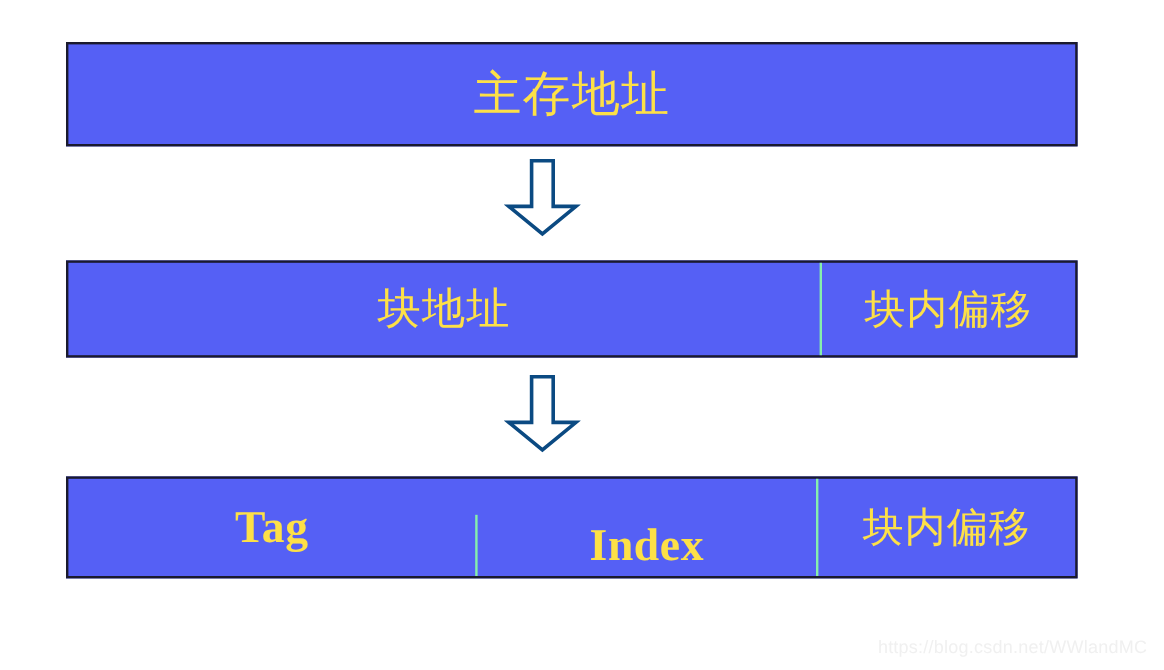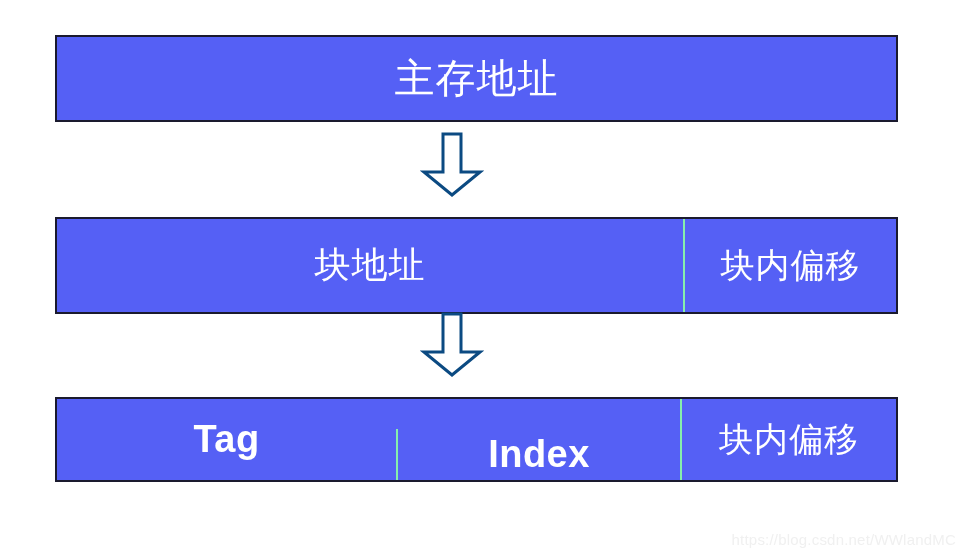--- a/index.html
+++ b/index.html
@@ -32,37 +32,37 @@
     box-sizing: border-box;
     border: 2px solid #1a1a2e;
     background: #5560f5;
   }
 
   .cell {
     box-sizing: border-box;
     display: flex;
     align-items: center;
     justify-content: center;
-    color: #ffffff;
+    color: #fde047;
     overflow: hidden;
     white-space: nowrap;
   }
 
   .cell + .cell {
     border-left: 2px solid #86efac;
   }
 
   .cn {
     font-family: "DejaVu Serif", "Liberation Serif", serif;
     font-weight: 400;
     letter-spacing: 1px;
   }
 
   .en {
-    font-family: Liberation Sans, sans-serif;
+    font-family: Liberation Serif, serif;
     font-weight: bold;
     letter-spacing: 0.5px;
   }
 
   
   #row-main-address {
     left: 55px;
     top: 35px;
     width: 843px;
     height: 87px;
@@ -70,21 +70,21 @@
   #row-main-address .cell {
     flex: 1 1 100%;
     font-size: 40px;
   }
 
   
   #row-block-split {
     left: 55px;
     top: 217px;
     width: 843px;
-    height: 97px;
+    height: 81px;
   }
   #cell-block-address {
     flex: 0 0 626px;
     font-size: 36px;
   }
   #cell-block-offset-2 {
     flex: 1 1 auto;
     font-size: 34px;
   }
 

